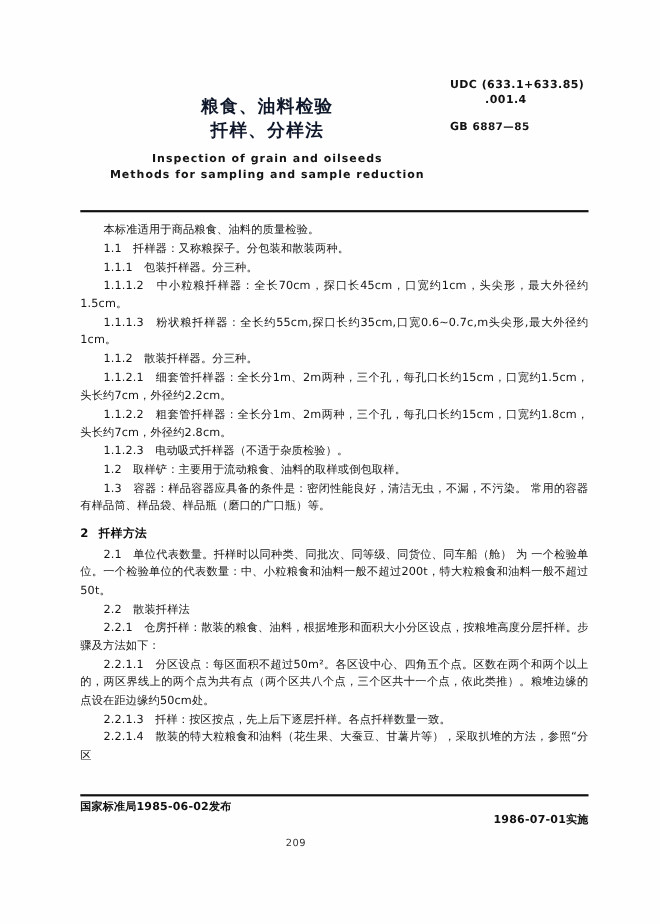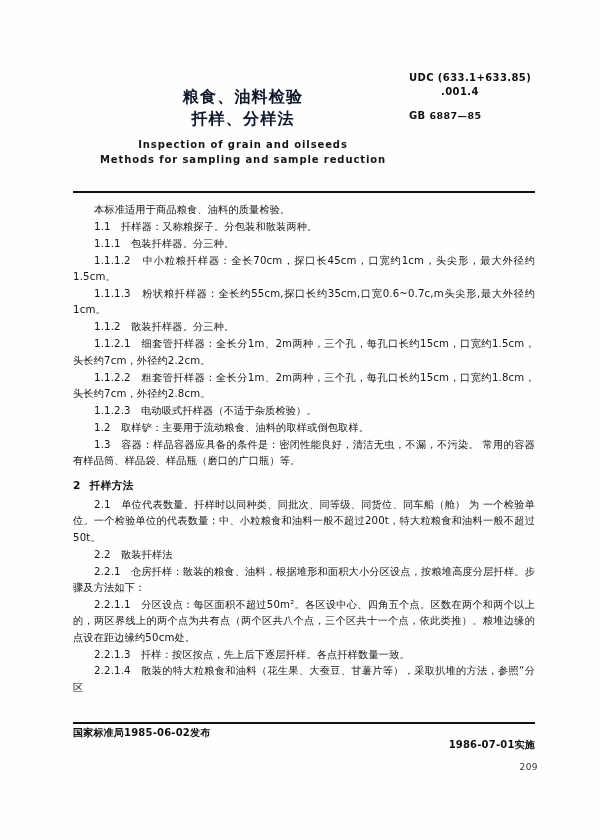--- a/index.html
+++ b/index.html
@@ -167,21 +167,21 @@
     color: #111;
     white-space: nowrap;
     letter-spacing: 0.2px;
     margin-top: 12px;
   }
   .page-number {
     position: absolute;
     left: 0;
     top: 762px;
     width: 538px;
-    text-align: right;
+    text-align: center;
     font-size: 9px;
     color: #333;
     letter-spacing: 0.4px;
   }
 </style>
 </head>
 <body>
 
 <div class="page">
 

